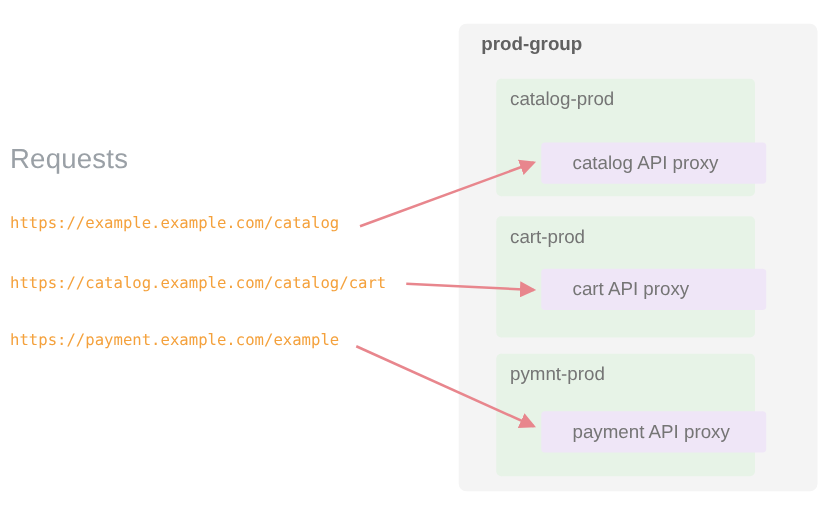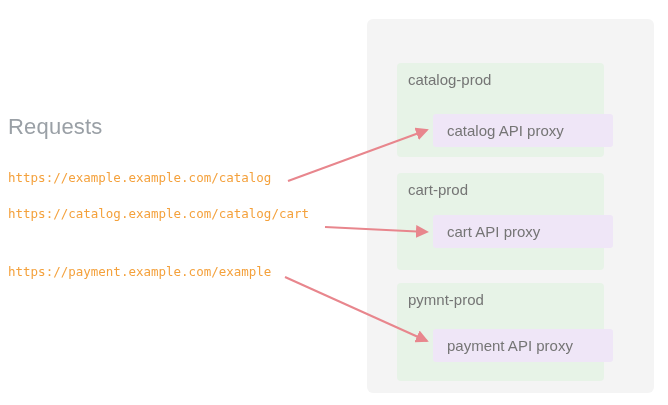--- a/index.html
+++ b/index.html
@@ -32,21 +32,21 @@
   }
   .request-url {
     position: absolute;
     left: 8px;
     font-family: "DejaVu Sans Mono", "Liberation Mono", monospace;
     font-size: 12.5px;
     color: var(--url-orange);
     white-space: nowrap;
   }
   .url-0 { top: 170px; }
-  .url-1 { top: 206px; }
+  .url-1 { top: 218px; }
   .url-2 { top: 264px; }
 
   .group-box {
     position: absolute;
     left: 367px;
     top: 19px;
     width: 287px;
     height: 374px;
     background: var(--group-bg);
     border-radius: 6px;
@@ -77,21 +77,21 @@
     color: var(--label-gray);
   }
   .proxy-box {
     position: absolute;
     left: 36px;
     width: 180px;
     height: 33px;
     background: var(--proxy-bg);
     border-radius: 3px;
     line-height: 33px;
-    padding-left: 14px;
+    padding-left: 25px;
     font-size: 15px;
     color: var(--label-gray);
     white-space: nowrap;
   }
   .proxy-0 { top: 51px; }
   .proxy-1 { top: 42px; }
   .proxy-2 { top: 46px; }
 
   .arrows {
     position: absolute;
@@ -108,20 +108,21 @@
 
   <div class="requests-heading">Requests</div>
 
   <div class="request-url url-0">https://example.example.com/catalog</div>
 
   <div class="request-url url-1">https://catalog.example.com/catalog/cart</div>
 
   <div class="request-url url-2">https://payment.example.com/example</div>
 
   <div class="group-box">
+    <div class="group-title">prod-group</div>
 
     <div class="env-box env-0">
       <div class="env-title">catalog-prod</div>
       <div class="proxy-box proxy-0">catalog API proxy</div>
     </div>
 
     <div class="env-box env-2">
       <div class="env-title">pymnt-prod</div>
       <div class="proxy-box proxy-2">payment API proxy</div>
     </div>

